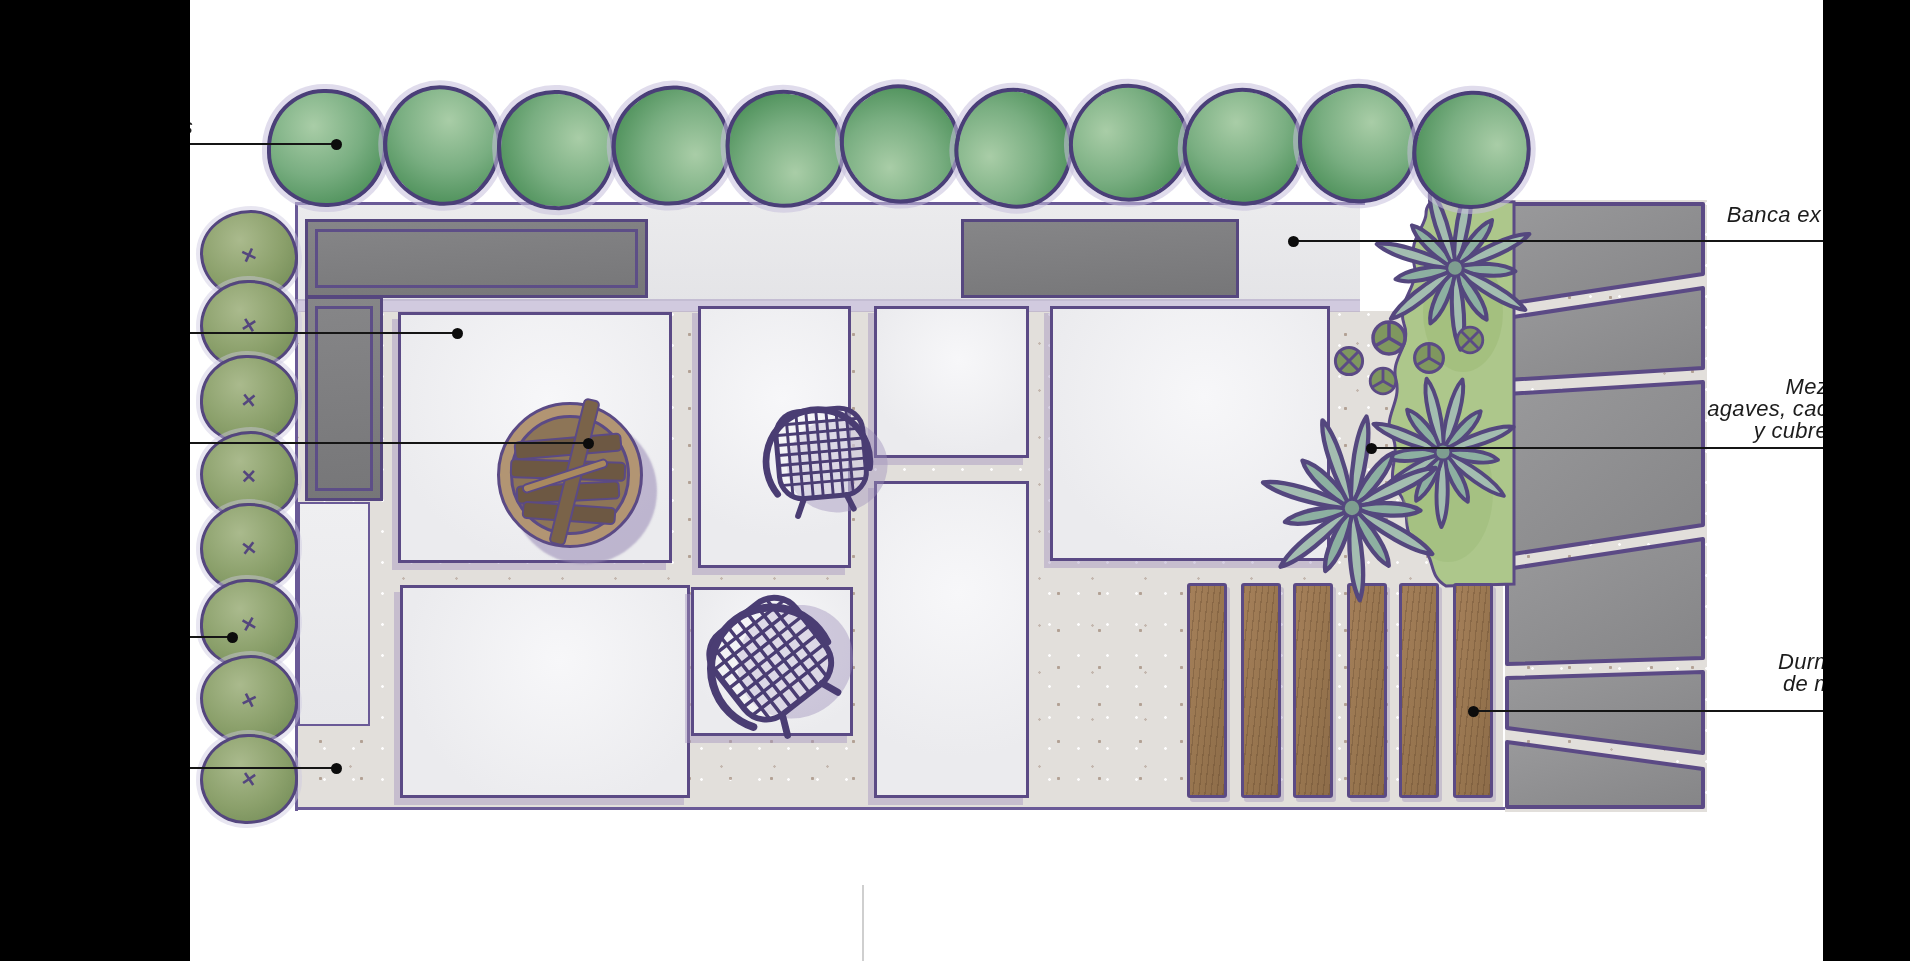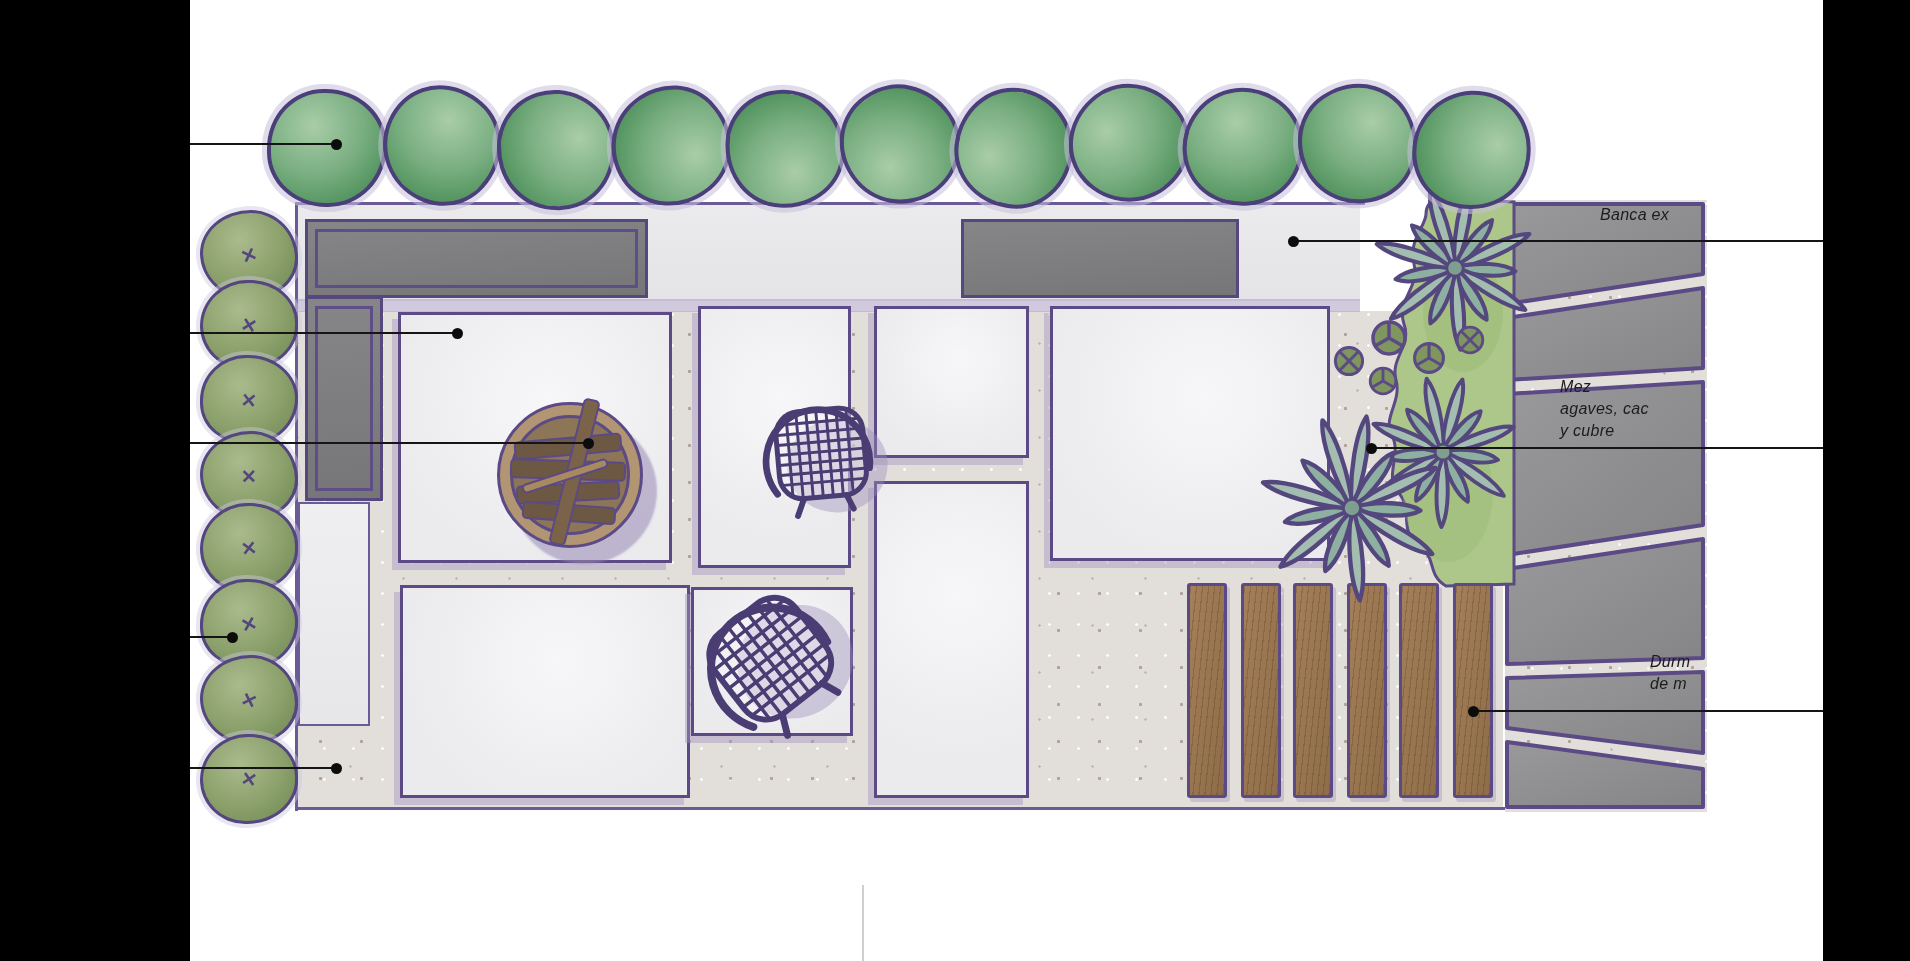--- a/index.html
+++ b/index.html
@@ -66,22 +66,22 @@
   .bush{position:absolute;width:92px;height:84px;z-index:12;
         border:3.5px solid #54467e;
         background:radial-gradient(circle at 40% 32%,#aaba8d,#8ba06b 55%,#6d8752);
         box-shadow:0 0 0 4px rgba(205,199,224,.45);
         display:flex;align-items:center;justify-content:center;}
   .bush span{color:#54467e;font-size:19px;font-weight:bold;transform:rotate(8deg);}
 
   
   .leader{position:absolute;height:2px;background:#151515;z-index:30;}
   .ldot{position:absolute;width:11px;height:11px;border-radius:50%;background:#0c0c0c;z-index:31;}
-  .lbl{position:absolute;z-index:30;color:#1c1c1c;font-size:16px;font-style:italic;
-       letter-spacing:.3px;line-height:22px;text-align:left;}
+  .lbl{position:absolute;z-index:30;color:#1c1c1c;font-size:22px;font-style:italic;
+       letter-spacing:.3px;line-height:22px;text-align:right;}
   .lbl span{display:block;}
 
   .tick{position:absolute;background:#cfcfcf;z-index:2;}
   svg{display:block;}
 </style>
 </head>
 <body>
 
 <div id="stage">
 

